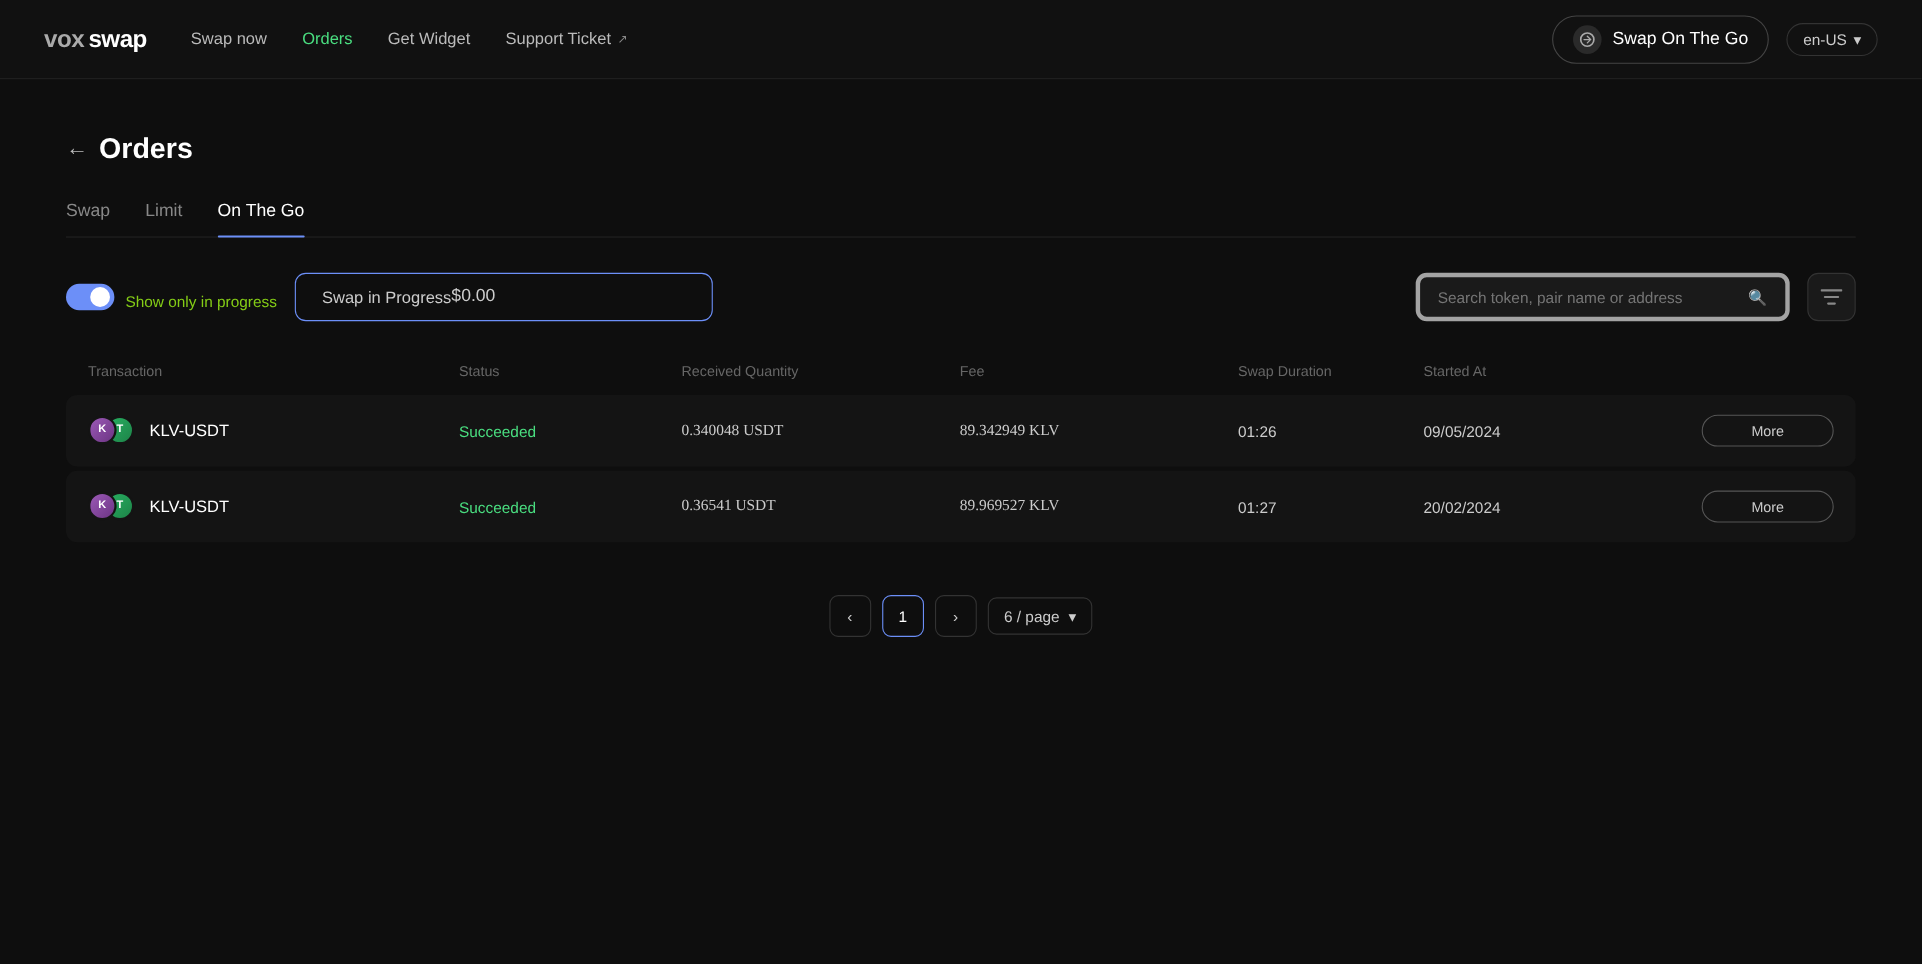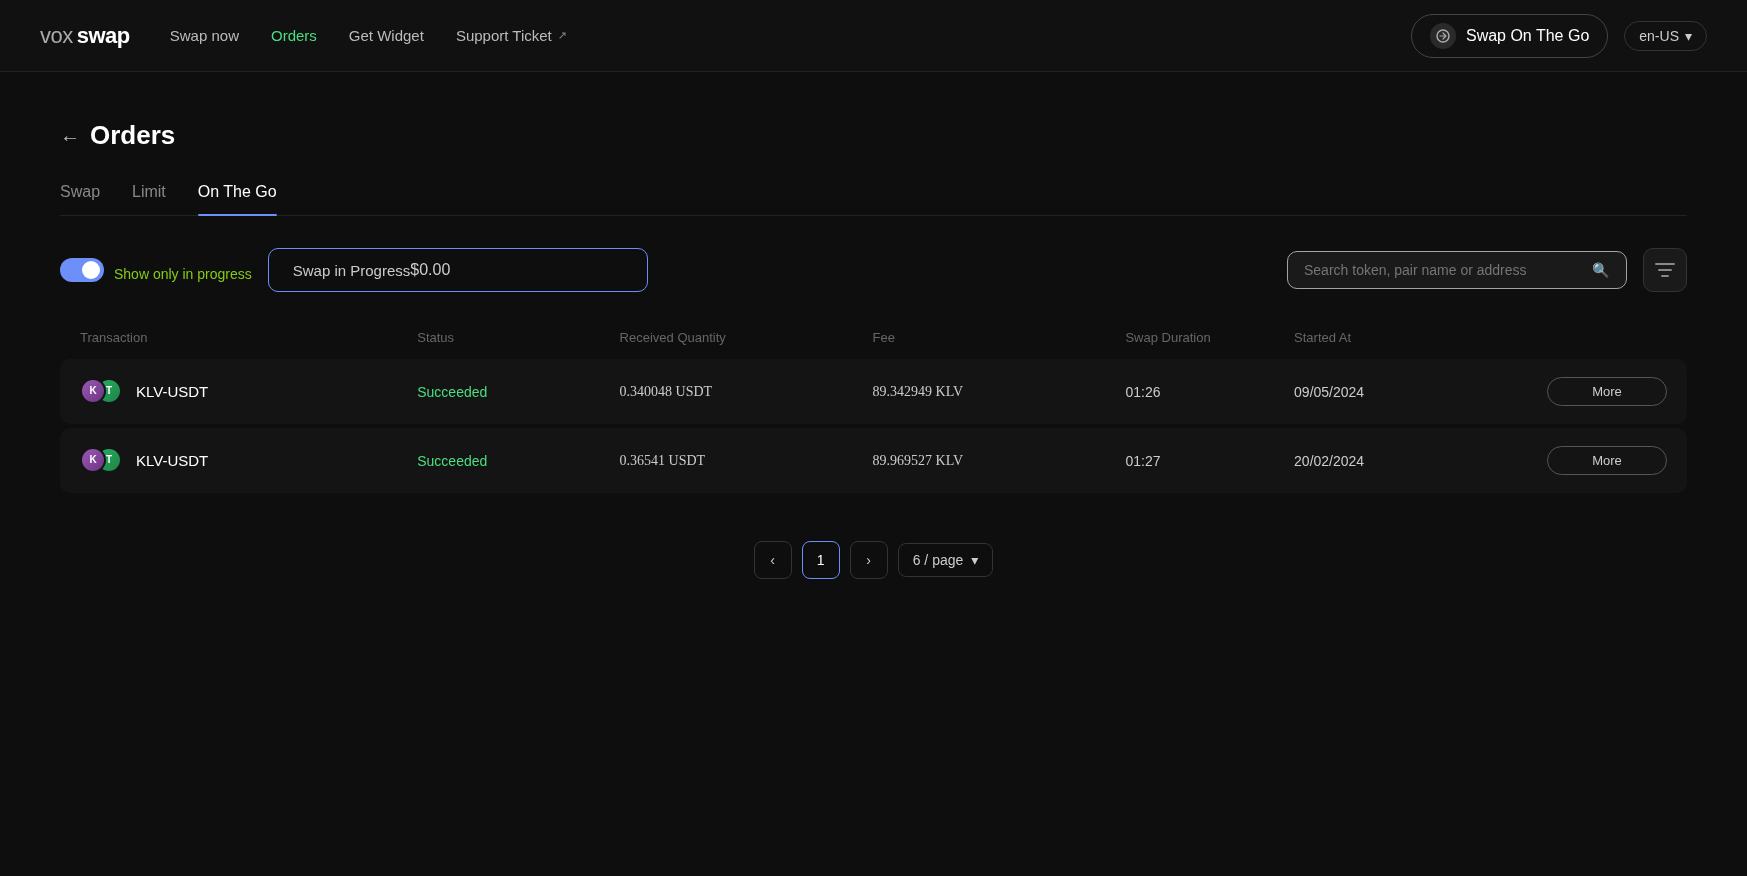--- a/index.html
+++ b/index.html
@@ -25,21 +25,21 @@
     .logo {
       display: flex;
       align-items: center;
       gap: 4px;
       font-size: 22px;
       font-weight: 700;
       color: #fff;
       letter-spacing: -0.5px;
       flex-shrink: 0;
     }
-    .logo .vox { color: #aaa; font-weight: 400; }
+    .logo .vox { color: #aaa; font-weight: 700; }
 
     .nav {
       display: flex;
       align-items: center;
       gap: 32px;
       flex: 1;
       text-align: right;
     }
     .nav-item {
       font-size: 15px;
@@ -194,21 +194,21 @@
     }
     .progress-box .amount {
       color: #ccc;
       font-size: 16px;
     }
 
     .search-box {
       display: flex;
       align-items: center;
       background: #1a1a1a;
-      border: 1px solid #a3a3a3;
+      border: 4px solid #a3a3a3;
       border-radius: 10px;
       padding: 10px 16px;
       gap: 8px;
       width: 340px;
       margin-left: auto;
     }
     .search-box input {
       background: transparent;
       border: none;
       outline: none;

